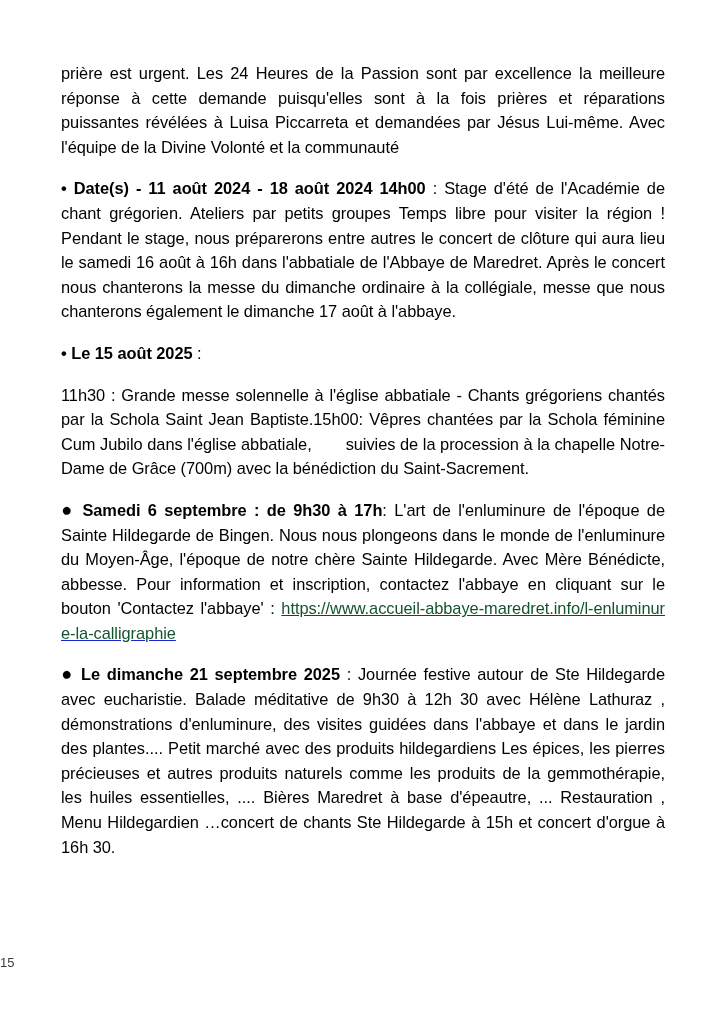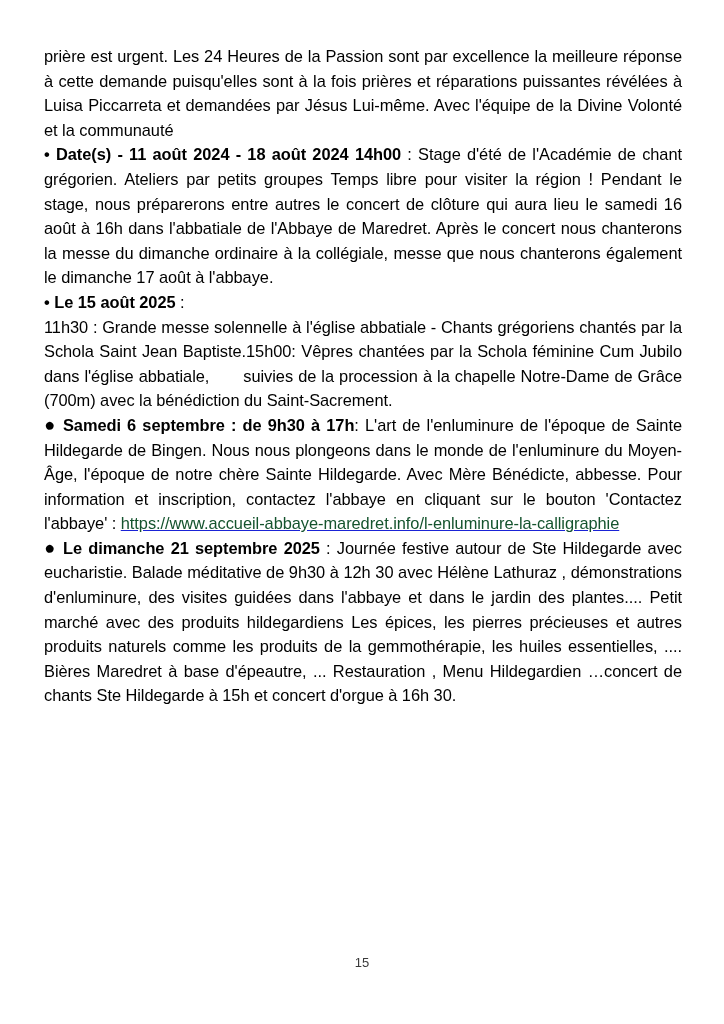--- a/index.html
+++ b/index.html
@@ -30,21 +30,21 @@
     top: 44px;
     width: 638px;
     text-align: justify;
     text-justify: inter-word;
     font-size: 16.4px;
     line-height: 24.6px;
     letter-spacing: -0.05px;
     color: #000000;
   }
   .para {
-    margin: 0;
+    margin: 17px;
     padding: 0;
     text-align: justify;
     text-align-last: left;
   }
   b, .b {
     font-weight: bold;
   }
   .bullet {
     font-weight: bold;
     font-size: 16.4px;
@@ -62,21 +62,20 @@
   }
   .gapsp {
     display: inline-block;
     width: 34px;
   }
   .pagenum {
     position: absolute;
     left: 0;
     top: 955px;
     width: 724px;
-    text-align: center;
     font-size: 13px;
     color: #3a3a3a;
     font-family: "Liberation Sans", sans-serif;
   }
 </style>
 </head>
 <body>
 
 <div class="page">
 

